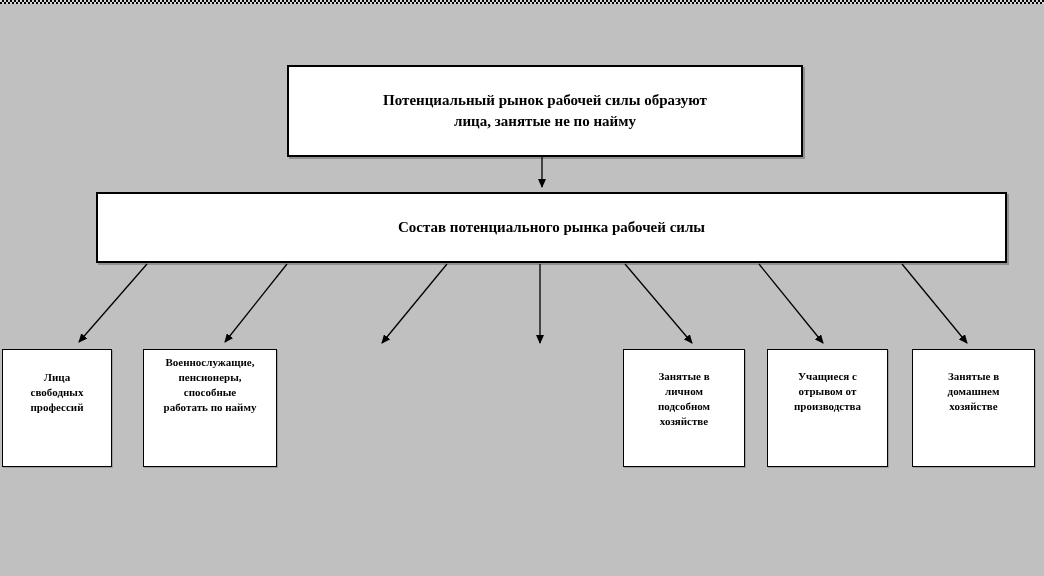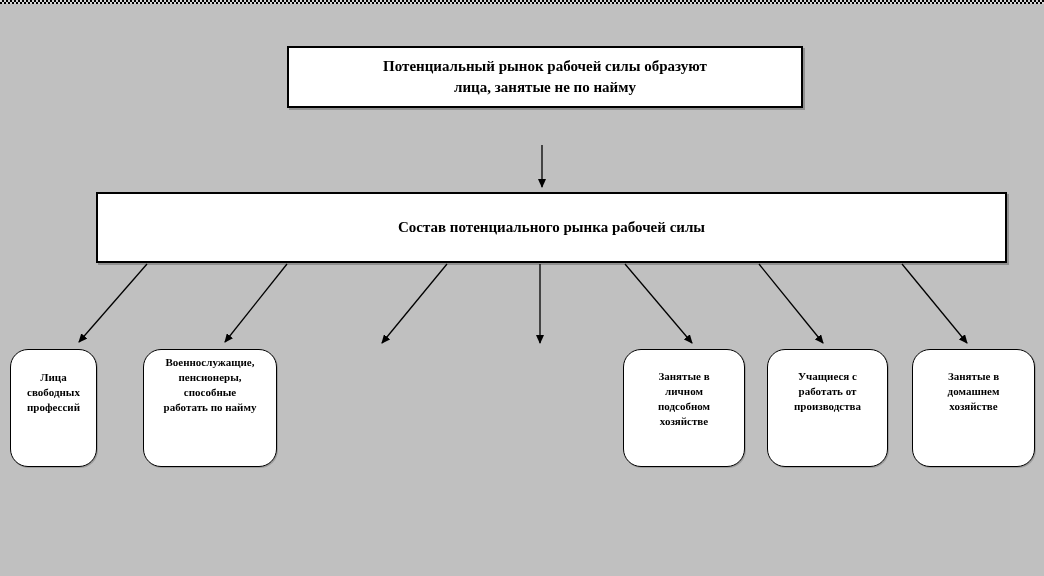--- a/index.html
+++ b/index.html
@@ -30,44 +30,43 @@
   .box {
     position: absolute;
     background: #ffffff;
     border: 2px solid #000000;
     box-sizing: border-box;
     color: #000000;
     text-align: center;
     font-weight: bold;
   }
   .box-root {
-    left: 287px; top: 46px;
-    width: 516px; height: 62px;
+    left: 287px; top: 65px;
+    width: 516px; height: 92px;
     display: flex; align-items: center; justify-content: center;
     font-size: 15px; line-height: 21px;
     box-shadow: 2px 2px 0 rgba(0,0,0,0.25);
   }
   .box-mid {
     left: 96px; top: 192px;
     width: 911px; height: 71px;
     display: flex; align-items: center; justify-content: center;
     font-size: 15px; line-height: 21px;
     box-shadow: 2px 2px 0 rgba(0,0,0,0.25);
   }
   .leaf {
     top: 349px;
     height: 118px;
     border-width: 1px;
     font-size: 11px;
     line-height: 15px;
     box-shadow: 1px 1px 0 rgba(0,0,0,0.18);
-    border-radius: 18px;
   }
   .leaf .txt { display: block; padding: 19px 2px 0 2px; }
-  .leaf-1 { left: 10px;  width: 87px; }
+  .leaf-1 { left: 2px;  width: 110px; }
   .leaf-1 .txt { padding-top: 20px; }
   .leaf-2 { left: 143px; width: 134px; }
   .leaf-2 .txt { padding-top: 5px; }
   .leaf-3 { left: 300px; width: 158px; }
   .leaf-4 { left: 480px; width: 124px; }
   .leaf-5 { left: 623px; width: 122px; }
   .leaf-6 { left: 767px; width: 121px; }
   .leaf-7 { left: 912px; width: 123px; }
   .txt { white-space: pre-line; }
   .connectors line { stroke: #000000; stroke-width: 1.3; }
@@ -116,21 +115,21 @@
 работать по найму</span>
   </div>
   <div class="box leaf leaf-5">
     <span class="txt">Занятые в
 личном
 подсобном
 хозяйстве</span>
   </div>
   <div class="box leaf leaf-6">
     <span class="txt">Учащиеся с
-работать от
+отрывом от
 производства</span>
   </div>
   <div class="box leaf leaf-7">
     <span class="txt">Занятые в
 домашнем
 хозяйстве</span>
   </div>
 
 </div>
 

